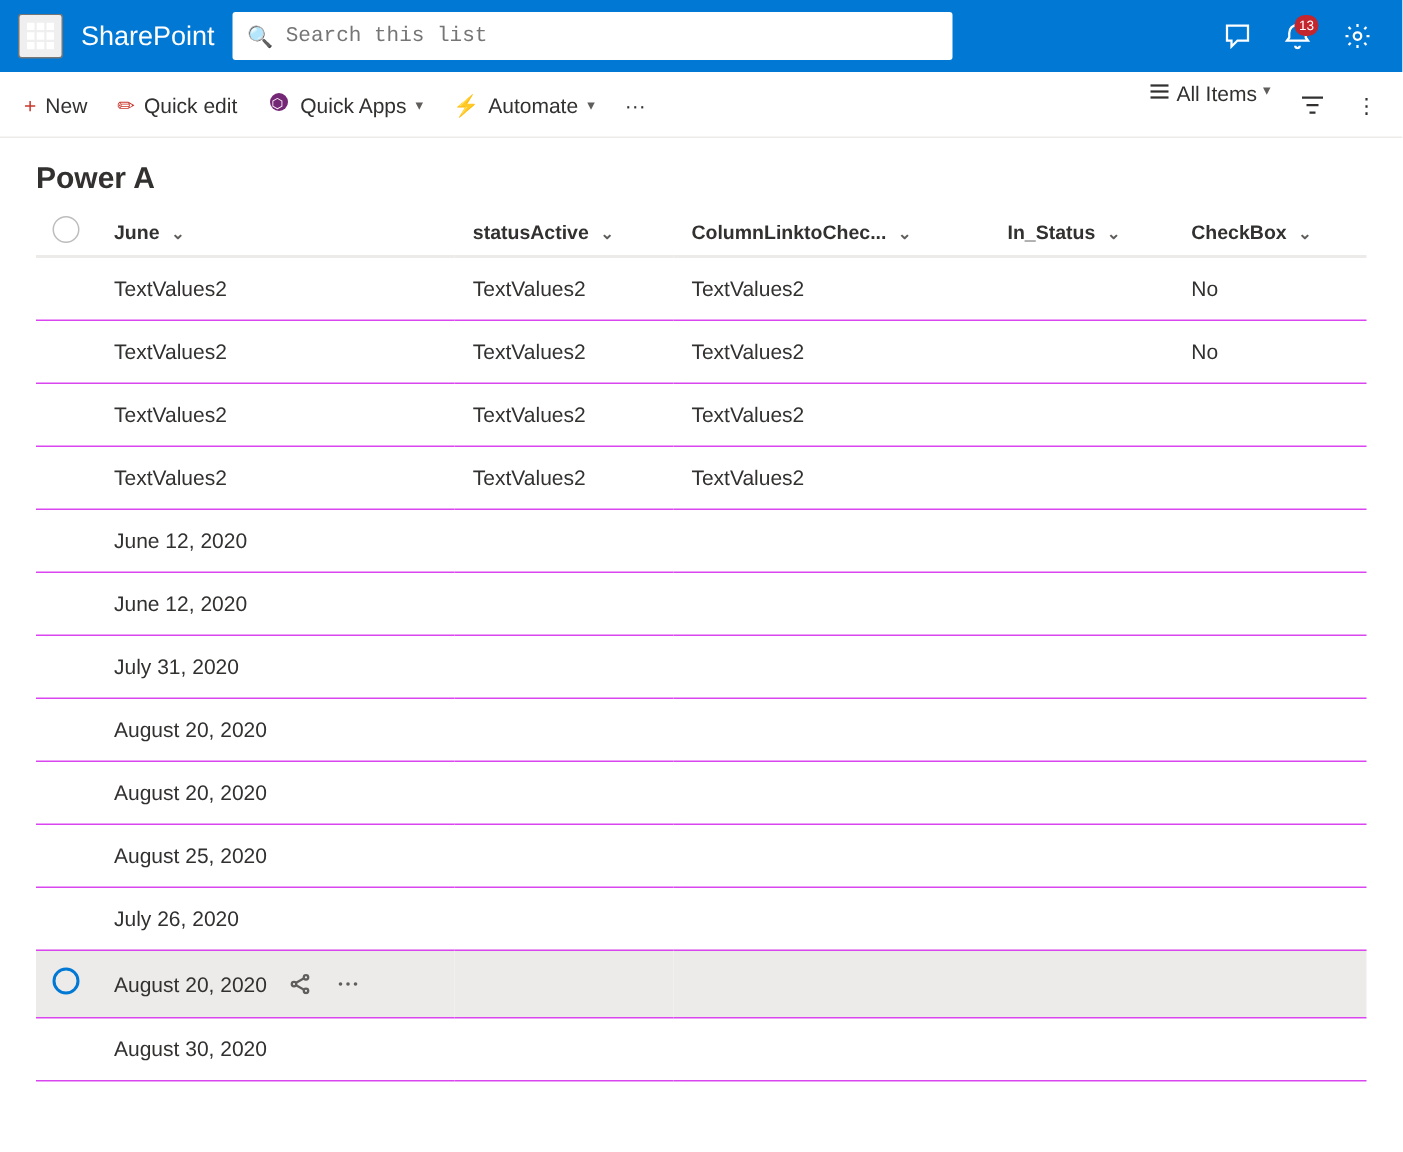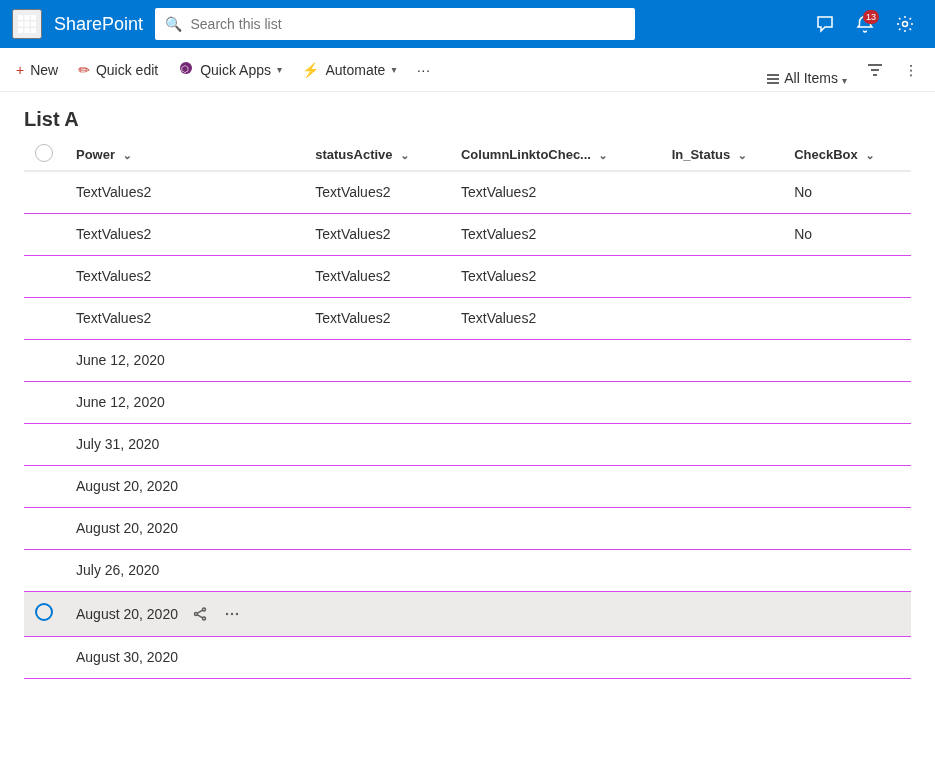--- a/index.html
+++ b/index.html
@@ -38,21 +38,21 @@
       padding: 0 10px;
       height: 32px;
       gap: 8px;
     }
     .nav-search input {
       border: none;
       outline: none;
       font-size: 14px;
       color: #b91c1c;
       width: 100%;
-      font-family: Liberation Sans, sans-serif;
+      font-family: Liberation Mono, monospace;
     }
     .nav-search-icon { color: #605e5c; font-size: 14px; }
     .nav-right {
       margin-left: auto;
       display: flex;
       align-items: center;
       gap: 4px;
     }
     .nav-icon-btn {
       color: white;
@@ -109,21 +109,21 @@
     }
     .cmd-icon { font-size: 14px; color: #c8382d; }
     .cmd-right {
       margin-left: auto;
       display: flex;
       align-items: center;
       gap: 4px;
     }
     .cmd-view-btn {
       display: flex;
-      align-items: flex-end;
+      align-items: flex-start;
       gap: 4px;
       padding: 0 8px;
       height: 32px;
       border: none;
       background: none;
       cursor: pointer;
       font-size: 14px;
       color: #323130;
       font-family: 'Segoe UI', sans-serif;
     }
@@ -296,31 +296,31 @@
     </button>
     <button class="filter-icon-btn">
       <svg width="16" height="16" viewBox="0 0 16 16" fill="none" stroke="#323130" stroke-width="1.5">
         <path d="M1 3h14M4 8h8M6 13h4"></path>
       </svg>
     </button>
     <button class="filter-icon-btn" style="font-size:14px;color:#323130;border:none;background:none;cursor:pointer;">⋮</button>
   </div>
 </div>
 
-<div class="page-title">List A</div>
+<div class="page-title">Power A</div>
 
 <div class="list-container">
   <table>
     <thead>
       <tr>
         <th class="row-checkbox">
           <div class="checkbox-circle"></div>
         </th>
         <th>
-          <span>Power</span>
+          <span>June</span>
           <span class="sort-icon">⌄</span>
         </th>
         <th>
           <span>statusActive</span>
           <span class="sort-icon">⌄</span>
         </th>
         <th>
           <span>ColumnLinktoChec...</span>
           <span class="sort-icon">⌄</span>
         </th>
@@ -395,20 +395,28 @@
           <td class="row-checkbox"><div class="checkbox-circle" style="opacity:0;"></div></td>
           <td>August 20, 2020</td>
           <td></td>
           <td></td>
           <td></td>
           <td></td>
         </tr>
         <tr>
           <td class="row-checkbox"><div class="checkbox-circle" style="opacity:0;"></div></td>
           <td>August 20, 2020</td>
+          <td></td>
+          <td></td>
+          <td></td>
+          <td></td>
+        </tr>
+        <tr>
+          <td class="row-checkbox"><div class="checkbox-circle" style="opacity:0;"></div></td>
+          <td>August 25, 2020</td>
           <td></td>
           <td></td>
           <td></td>
           <td></td>
         </tr>
         <tr>
           <td class="row-checkbox"><div class="checkbox-circle" style="opacity:0;"></div></td>
           <td>July 26, 2020</td>
           <td></td>
           <td></td>

